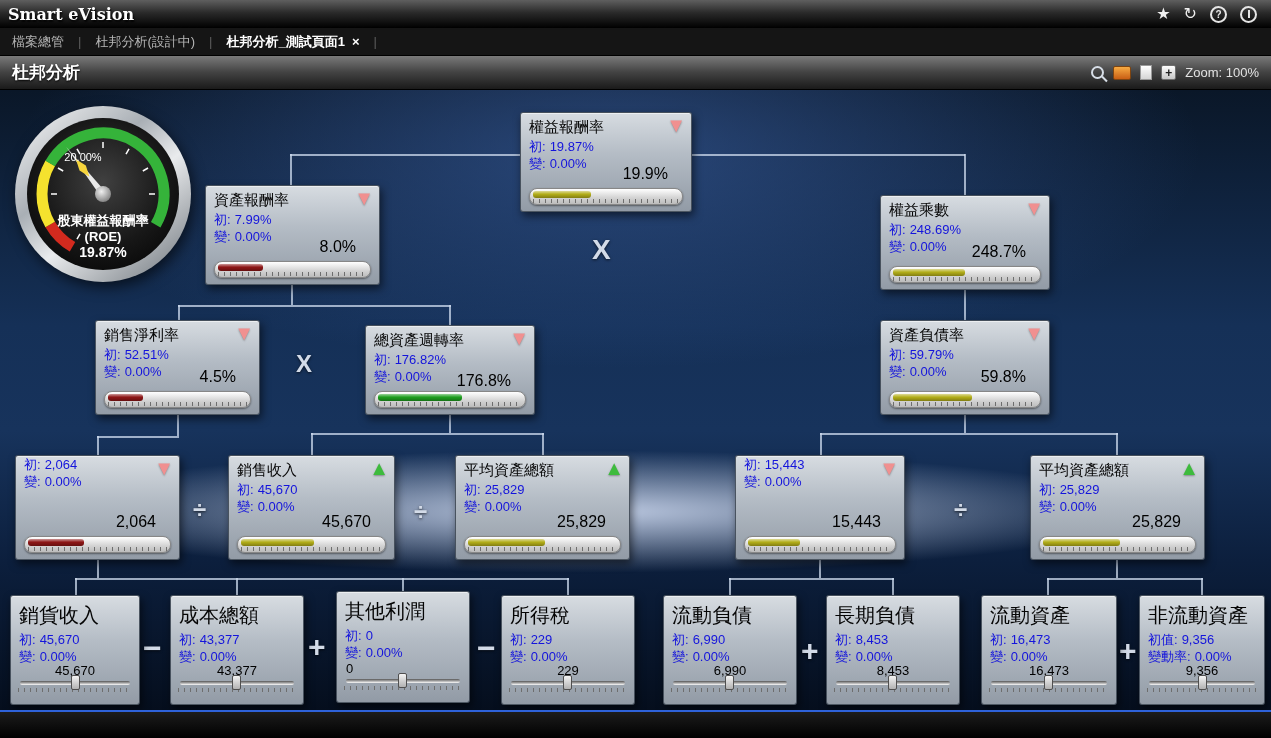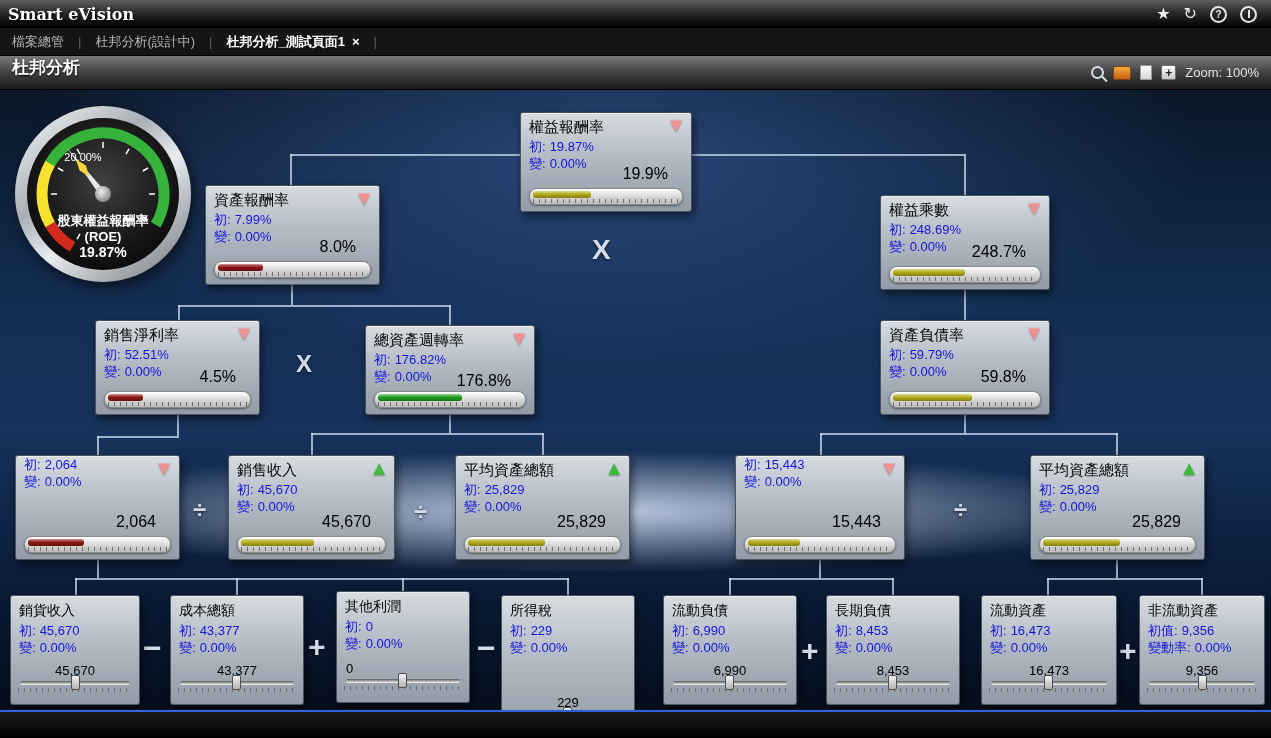--- a/index.html
+++ b/index.html
@@ -15,21 +15,21 @@
   .power-bar{width:2px;height:8px;background:#e6e6e6;display:block}
 
   
   .tabbar{height:28px;background:#151515;border-bottom:1px solid #000;display:flex;align-items:center;gap:14px;padding-left:12px;font-size:13px;color:#b5b5b5}
   .tab{cursor:pointer;white-space:nowrap}
   .tab.active{color:#fff;font-weight:bold}
   .tab-close{margin-left:7px;font-weight:bold}
   .tab-sep{color:#5d5d5d}
 
   
-  .titlebar{height:34px;background:linear-gradient(180deg,#7a7a7a,#424242 50%,#1a1a1a);display:flex;padding:0 12px;border-bottom:1px solid #000}
+  .titlebar{height:34px;background:linear-gradient(180deg,#7a7a7a,#424242 50%,#1a1a1a);display:flex;align-items:center;padding:0 12px;border-bottom:1px solid #000}
   .page-title{color:#fff;font-weight:bold;font-size:17px;text-shadow:0 1px 2px #000}
   .titlebar-right{margin-left:auto;display:flex;align-items:center;gap:9px}
   .icon-search{position:relative;width:13px;height:13px;border:2px solid #d7dee7;border-radius:50%;display:inline-block;cursor:pointer}
   .icon-search::after{content:"";position:absolute;width:7px;height:2px;background:#d7dee7;transform:rotate(45deg);right:-6px;bottom:-3px}
   .icon-ppt{width:18px;height:14px;background:linear-gradient(180deg,#f7ab43,#c85e14);border:1px solid #7e4410;border-radius:2px;display:inline-block;cursor:pointer}
   .icon-doc{width:12px;height:15px;background:linear-gradient(180deg,#fff,#d5d5d5);border:1px solid #9a9a9a;display:inline-block;cursor:pointer}
   .zoom-btn{width:15px;height:15px;background:linear-gradient(180deg,#fefefe,#c6c6c6);border:1px solid #6f6f6f;border-radius:2px;color:#222;font-size:12px;font-weight:bold;display:flex;align-items:center;justify-content:center;cursor:pointer}
   .zoom-label{color:#e2e2e2;font-size:13px;white-space:nowrap}
 
   
@@ -37,21 +37,21 @@
     radial-gradient(ellipse 780px 85px at 46% 68%, rgba(222,233,255,.85), rgba(222,233,255,0) 72%),
     radial-gradient(ellipse 820px 300px at 48% 10%, rgba(64,105,178,.55), rgba(64,105,178,0) 72%),
     linear-gradient(180deg,#0a1728,#153057 38%,#17335c 55%,#0c1f3d 76%,#050e1d)}
   .conn{position:absolute;background:rgba(206,219,238,.75)}
 
   
   .node,.bnode{position:absolute;border-radius:3px;border:1px solid rgba(62,72,84,.9);
     background:linear-gradient(180deg,#d7dce1,#b4bcc5 42%,#929ba6);
     box-shadow:2px 4px 8px rgba(0,0,0,.55), inset 0 1px 0 rgba(255,255,255,.55)}
   .n-title{font-size:15px;color:#050505;padding:5px 26px 1px 8px;white-space:nowrap}
-  .bnode .n-title{font-size:14px;padding:6px 8px 2px 8px}
+  .bnode .n-title{font-size:20px;padding:6px 8px 2px 8px}
   .n-arrow{position:absolute;top:1px;right:5px;font-size:20px;line-height:1.1;text-shadow:0 1px 2px rgba(0,0,0,.35)}
   .n-line{font-size:13px;color:#1414dc;padding:0 8px;line-height:17px;white-space:nowrap}
   .n-line .sp{margin-right:4px}
   .n-big{position:absolute;right:23px;bottom:28px;font-size:16px;color:#000}
   .meter{position:absolute;left:8px;right:8px;bottom:6px;height:17px;border:1px solid #878787;border-radius:8px;
     background:linear-gradient(180deg,#fff,#d2d2d2 60%,#bcbcbc);padding:2px 3px;box-shadow:0 1px 2px rgba(0,0,0,.45)}
   .m-fill{height:7px;border-radius:3px;background-image:linear-gradient(180deg,rgba(255,255,255,.55),rgba(255,255,255,0) 45%,rgba(0,0,0,.28))}
   .m-ticks{height:4px;margin-top:1px;background:repeating-linear-gradient(90deg,#6e6e6e 0,#6e6e6e 1px,transparent 1px,transparent 6px)}
 
   
@@ -360,21 +360,21 @@
     <div class="n-line"><span class="sp">變:</span><span>0.00%</span></div>
     <div class="slider">
       <div class="s-value" style="text-align:left;padding-left:2px">0</div>
       <div class="s-track">
           <div class="s-thumb" style="left: 46%;"></div>
         </div>
       <div class="m-ticks"></div>
     </div>
   </div>
 
-  <div class="bnode" style="left:501px;top:505px;width:134px;height:142px">
+  <div class="bnode" style="left:501px;top:505px;width:134px;height:110px">
     <div class="n-title">所得稅</div>
     <div class="n-line"><span class="sp">初:</span><span>229</span></div>
     <div class="n-line"><span class="sp">變:</span><span>0.00%</span></div>
     <div class="slider">
       <div class="s-value">229</div>
       <div class="s-track">
           <div class="s-thumb" style="left: 46%;"></div>
         </div>
       <div class="m-ticks"></div>
     </div>

